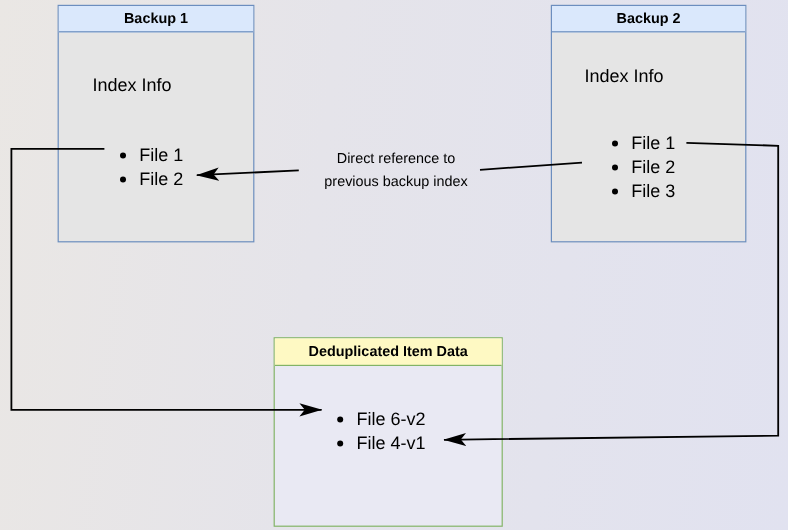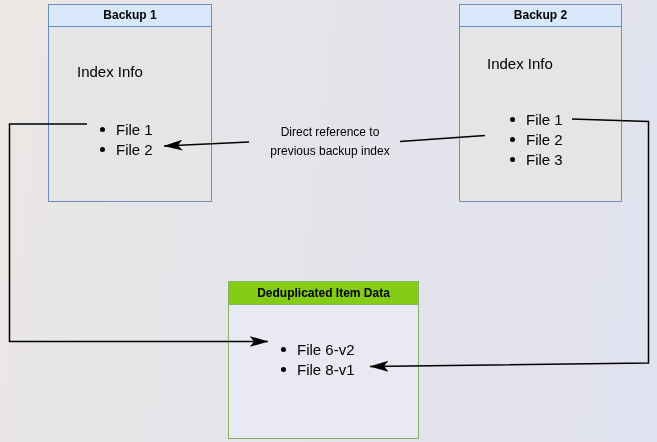--- a/index.html
+++ b/index.html
@@ -12,21 +12,21 @@
 
   .box { position:absolute; border:1px solid; z-index:1; }
   .box.blue  { border-color:#6c8ebf; background:#e5e5e5; }
   .box.green { border-color:#82b366; background:#e9e9f3; }
 
   .box-header {
     font-weight:bold; font-size:12px; text-align:center;
     border-bottom:1px solid;
   }
   .blue  .box-header { background:#dae8fc; border-color:#6c8ebf; height:21px; line-height:21px; }
-  .green .box-header { background:#84cc16; border-color:#82b366; height:22px; line-height:22px; }
+  .green .box-header { background:#fef9c3; border-color:#82b366; height:22px; line-height:22px; }
 
   .subtitle { position:absolute; font-size:15px; }
 
   ul.file-list { position:absolute; list-style:none; margin:0; padding:0; }
   li.file { display:flex; align-items:center; height:20px; font-size:15px; white-space:nowrap; }
   .dot { width:5px; height:5px; border-radius:50%; background:#000; margin-right:11px; flex:none; }
 
   #backup1 { left:48px;  top:4px;   width:162px; height:196px; }
   #backup2 { left:459px; top:4px;   width:161px; height:196px; }
   #dedup   { left:228px; top:281px; width:189px; height:156px; }
@@ -86,21 +86,21 @@
 
   <div class="box green" id="dedup">
     <div class="box-header">Deduplicated Item Data</div>
     <ul class="file-list">
       <li class="file">
           <span class="dot"></span>
           <span>File 6-v2</span>
         </li>
       <li class="file">
           <span class="dot"></span>
-          <span>File 8-v1</span>
+          <span>File 4-v1</span>
         </li>
     </ul>
   </div>
 
   <div class="edge-label">Direct reference to
 previous backup index</div>
 
   <svg class="connectors" width="657" height="442" viewBox="0 0 657 442">
     <defs>
       <marker id="arrow" markerUnits="userSpaceOnUse" markerWidth="22" markerHeight="14" refX="18.5" refY="5.5" orient="auto">

